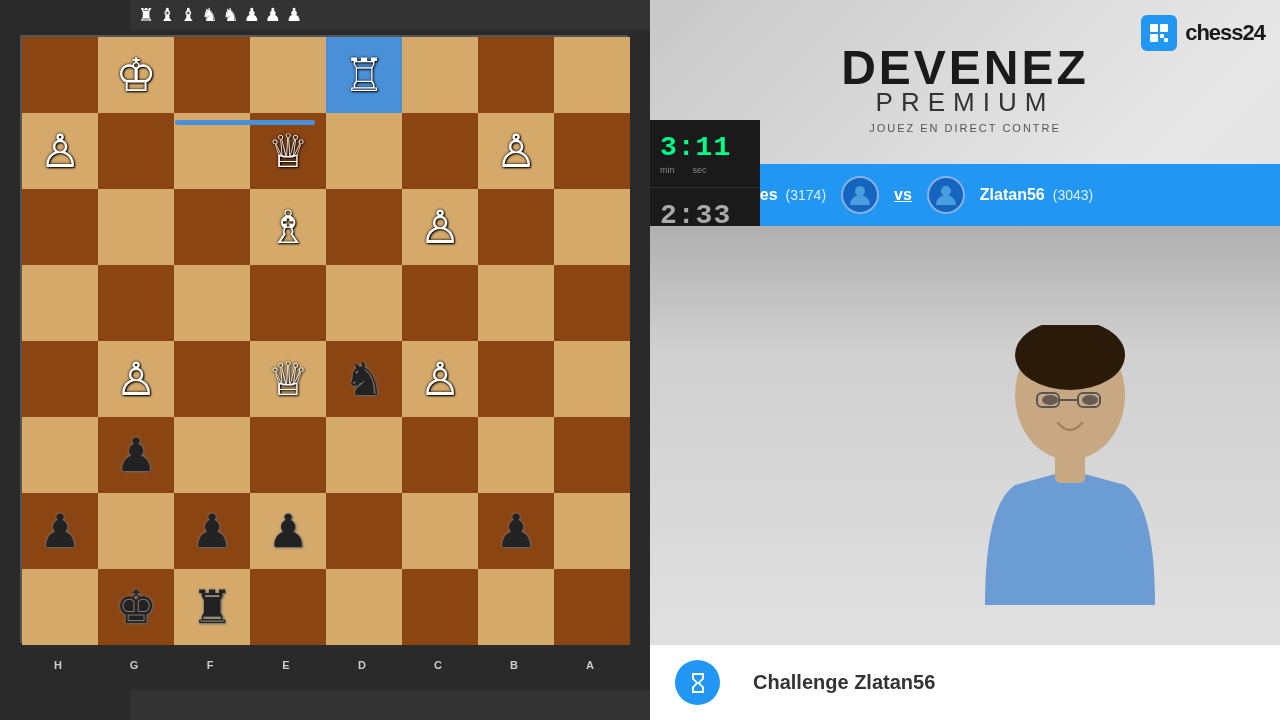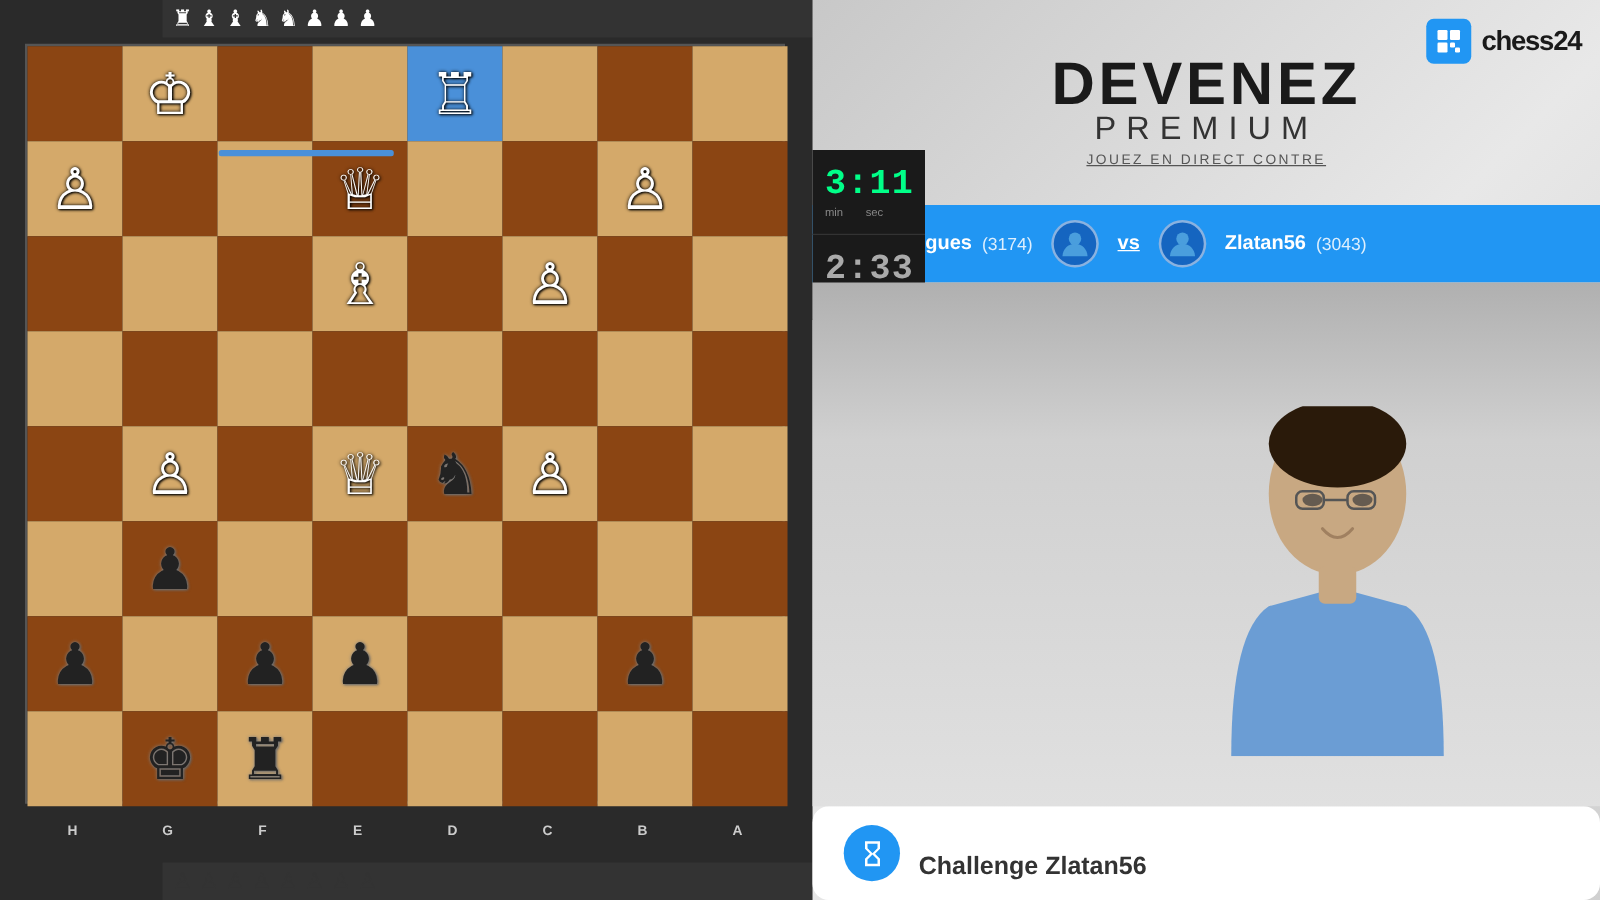--- a/index.html
+++ b/index.html
@@ -191,21 +191,21 @@
       font-weight: bold;
       color: #1a1a1a;
       letter-spacing: -1px;
     }
 
     
     .timer-panel {
       position: absolute;
       left: 0;
       top: 120px;
-      width: 90px;
+      width: 110px;
       background: #1a1a1a;
       display: flex;
       flex-direction: column;
     }
 
     .timer-row {
       padding: 12px 10px;
       border-bottom: 1px solid #333;
     }
 
@@ -248,21 +248,20 @@
       color: #333;
       letter-spacing: 8px;
       margin-top: -5px;
     }
 
     .premium-desc {
       font-size: 11px;
       color: #555;
       letter-spacing: 2px;
       margin-top: 4px;
-      text-decoration: underline;
     }
 
     .gm-name {
       font-size: 22px;
       color: #333;
       margin-top: 15px;
       font-weight: 600;
     }
 
     
@@ -329,23 +328,22 @@
       transform: translateX(-20%);
       width: 350px;
       height: 280px;
     }
 
     
     .challenge-bar {
       background: white;
       padding: 15px 25px;
       display: flex;
-      align-items: flex-end;
-      gap: 15px;
-      border-radius: 13px;
+      align-items: center;
+      gap: 33px;
     }
 
     .challenge-icon {
       width: 45px;
       height: 45px;
       background: #2196F3;
       border-radius: 50%;
       display: flex;
       align-items: center;
       justify-content: center;

